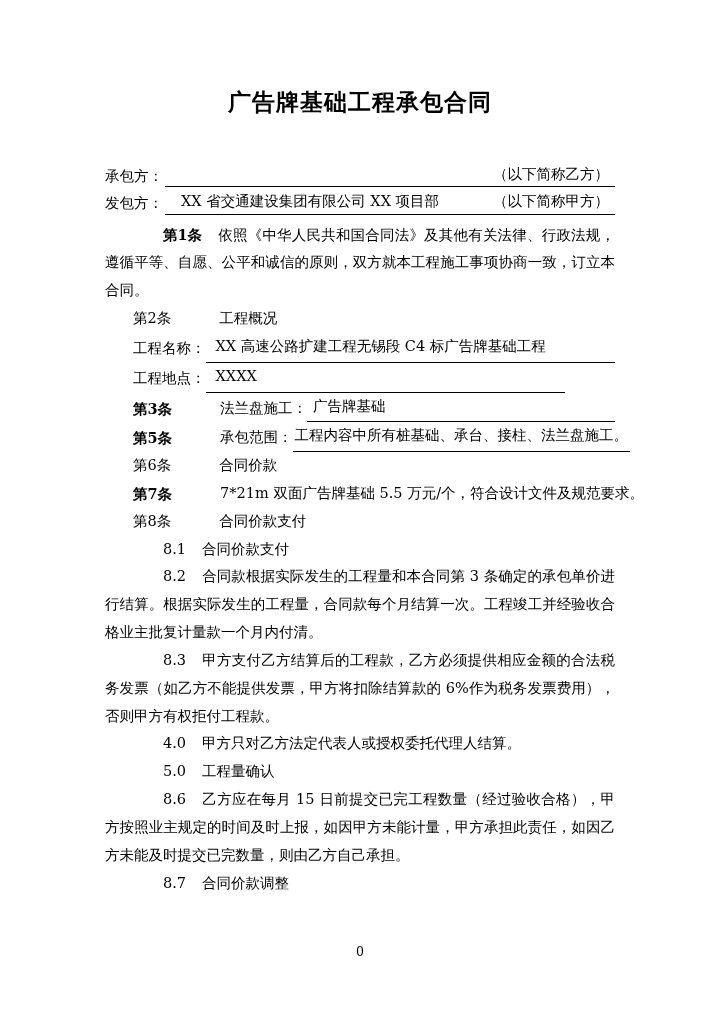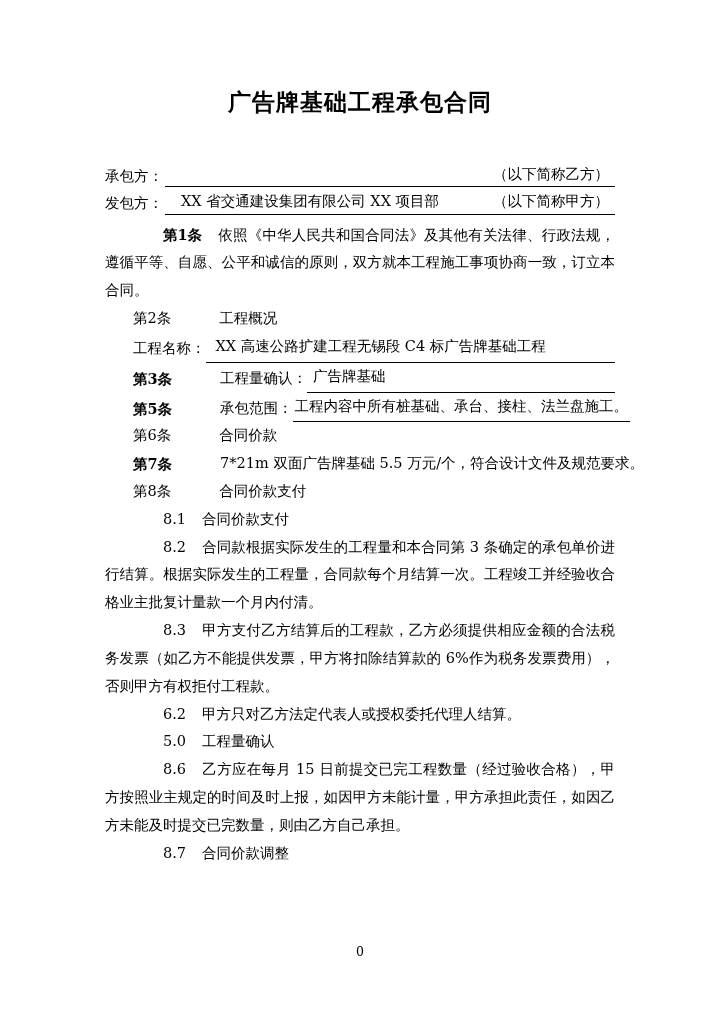--- a/index.html
+++ b/index.html
@@ -164,25 +164,29 @@
       <span class="clause-num">第2条</span>
       <span class="clause-gap"></span>
       <span class="clause-body">工程概况</span>
     </div>
 
     <div class="clause">
       <span class="clause-num" style="padding-left:28px;">工程名称：</span>
       <span class="ruled-fill">XX 高速公路扩建工程无锡段 C4 标广告牌基础工程</span>
     </div>
 
+    <div class="clause">
+      <span class="clause-num" style="padding-left:28px;">工程地点：</span>
+      <span class="ruled-fill med">XXXX</span>
+    </div>
 
     <div class="clause">
       <span class="clause-num bold">第3条</span>
       <span class="clause-gap"></span>
-      <span class="clause-body">工程量确认：</span>
+      <span class="clause-body">法兰盘施工：</span>
       <span class="ruled-fill" style="padding-left:6px;">广告牌基础</span>
     </div>
 
 
     <div class="clause">
       <span class="clause-num bold">第5条</span>
       <span class="clause-gap"></span>
       <span class="clause-body">承包范围：</span>
       <span class="ruled-fill" style="padding-left:2px;">工程内容中所有桩基础、承台、接柱、法兰盘施工。</span>
     </div>
@@ -204,21 +208,21 @@
       <span class="clause-gap"></span>
       <span class="clause-body">合同价款支付</span>
     </div>
 
     <p class="numbered-para"><span class="lead">8.1</span><span class="lead-gap"></span><span>合同价款支付</span></p>
 
     <p class="numbered-para"><span class="lead">8.2</span><span class="lead-gap"></span><span>合同款根据实际发生的工程量和本合同第 3 条确定的承包单价进行结算。根据实际发生的工程量，合同款每个月结算一次。工程竣工并经验收合格业主批复计量款一个月内付清。</span></p>
 
     <p class="numbered-para"><span class="lead">8.3</span><span class="lead-gap"></span><span>甲方支付乙方结算后的工程款，乙方必须提供相应金额的合法税务发票（如乙方不能提供发票，甲方将扣除结算款的 6%作为税务发票费用），否则甲方有权拒付工程款。</span></p>
 
-    <p class="numbered-para"><span class="lead">6.2</span><span class="lead-gap"></span><span>甲方只对乙方法定代表人或授权委托代理人结算。</span></p>
+    <p class="numbered-para"><span class="lead">4.0</span><span class="lead-gap"></span><span>甲方只对乙方法定代表人或授权委托代理人结算。</span></p>
 
     <p class="numbered-para"><span class="lead">5.0</span><span class="lead-gap"></span><span>工程量确认</span></p>
 
     <p class="numbered-para"><span class="lead">8.6</span><span class="lead-gap"></span><span>乙方应在每月 15 日前提交已完工程数量（经过验收合格），甲方按照业主规定的时间及时上报，如因甲方未能计量，甲方承担此责任，如因乙方未能及时提交已完数量，则由乙方自己承担。</span></p>
 
     <p class="numbered-para"><span class="lead">8.7</span><span class="lead-gap"></span><span>合同价款调整</span></p>
 
   </div>
 
   <div class="page-footer">0</div>

